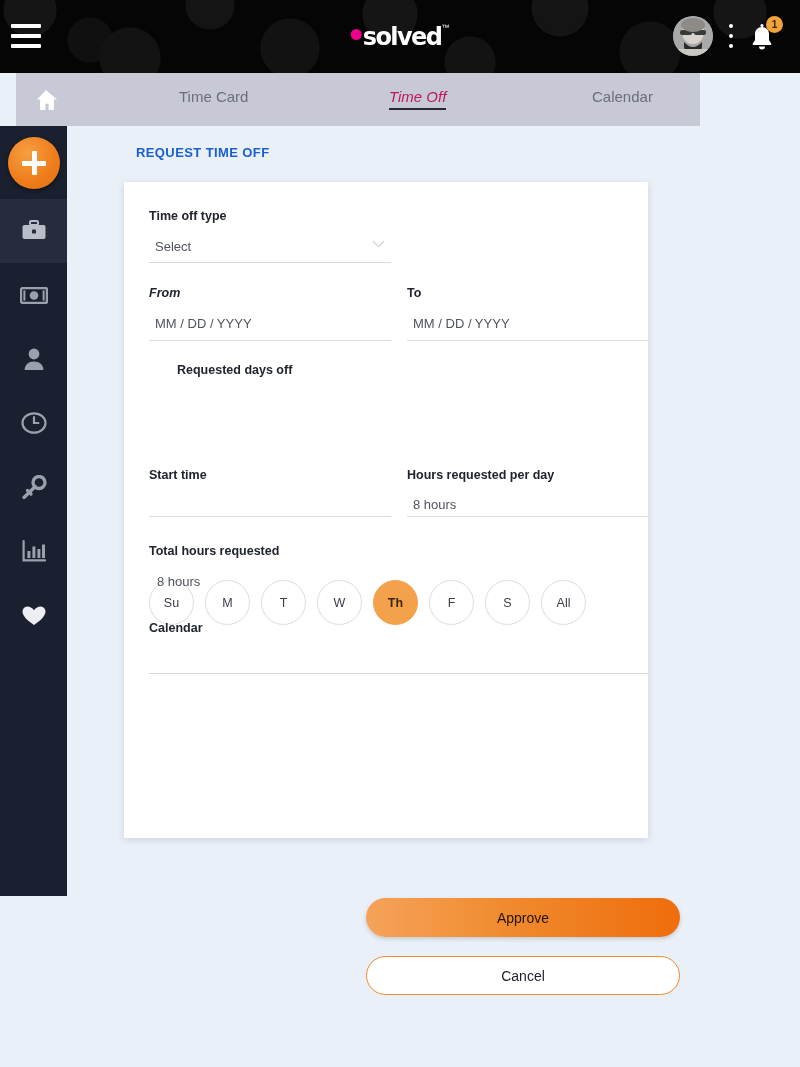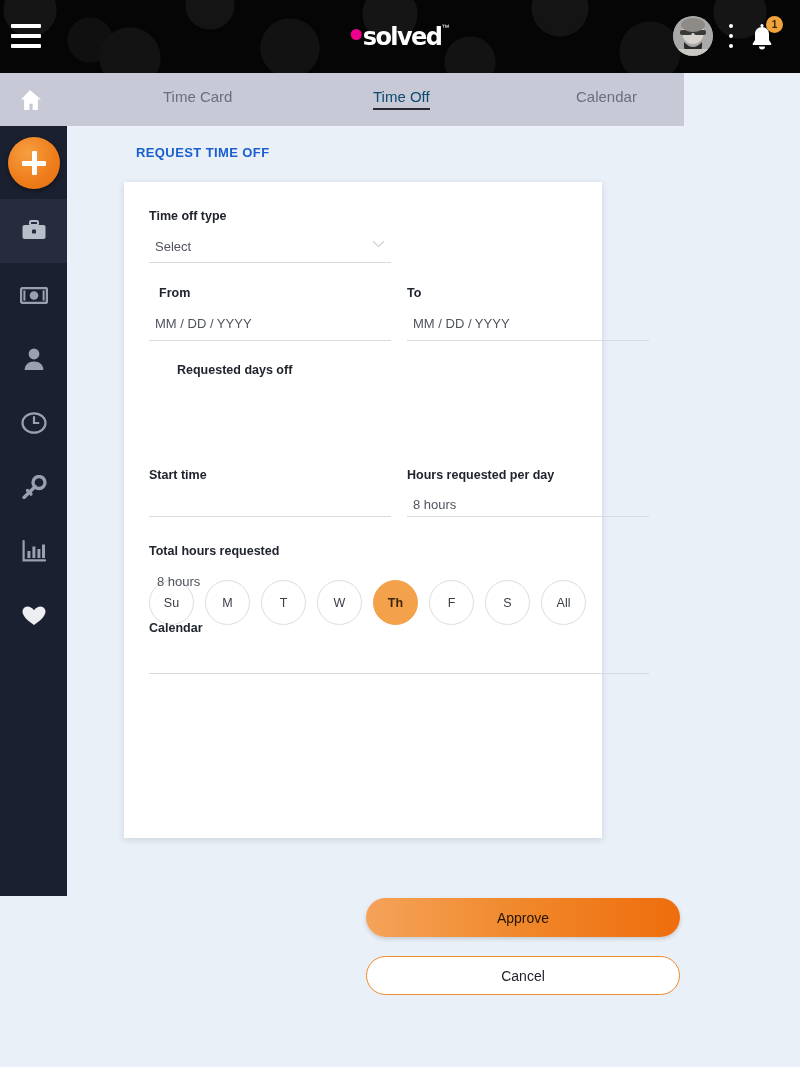--- a/index.html
+++ b/index.html
@@ -69,32 +69,32 @@
   .bell-wrap { position: absolute; right: 18px; top: 18px; width: 34px; height: 36px; z-index: 3; cursor: pointer; }
   .bell-badge {
     position: absolute; right: -1px; top: -2px; width: 17px; height: 17px;
     border-radius: 50%; background: #f1a33b; color: #3a2403;
     font-size: 10px; font-weight: 700; display: flex;
     align-items: center; justify-content: center; z-index: 2;
   }
 
   
   .navbar {
-    position: absolute; top: 73px; left: 0; width: 684px; height: 53px;
+    position: absolute; top: 73px; left: 16px; width: 684px; height: 53px;
     background: #c7c9d6;
   }
   .nav-home {
     position: absolute; left: 16px; top: 13px; width: 28px; height: 28px; cursor: pointer;
   }
   .nav-tabs { position: absolute; left: 67px; top: 0; right: 0; height: 53px; }
   .nav-tab {
     position: absolute; top: 15px; font-size: 15px; color: #6c6e7c;
     cursor: pointer; white-space: nowrap;
   }
-  .nav-tab.active { color: #0c4a6e; }
+  .nav-tab.active { color: #be185d; font-style: italic; }
   .nav-tab.active::after {
     content: ""; position: absolute; left: 0; right: 0; bottom: -5px;
     height: 2px; background: #2a2a34;
   }
   #tab-0 { left: 96px; }
   #tab-1 { left: 306px; }
   #tab-2 { left: 509px; }
 
   
   .sidebar {
@@ -125,21 +125,21 @@
     position: absolute; left: 67px; top: 126px; width: 733px; height: 56px;
     background: #eaf0f8;
   }
   .page-title {
     position: absolute; left: 69px; top: 19px;
     font-size: 13px; font-weight: 700; color: #1a5fd0; letter-spacing: .4px;
   }
 
   
   .card {
-    position: absolute; left: 124px; top: 182px; width: 478px; height: 656px;
+    position: absolute; left: 124px; top: 182px; width: 524px; height: 656px;
     background: #fff; box-shadow: 0 2px 7px rgba(30,40,70,.14);
   }
   .field-label {
     position: absolute; font-size: 12.5px; font-weight: 700; color: #20242e;
   }
   .field-value {
     position: absolute; font-size: 13px; color: #50545e;
   }
   .underline { position: absolute; height: 1px; background: #d9dadd; }
 
@@ -308,21 +308,21 @@
 
   <div class="card">
 
     <div class="field-label" style="left:25px; top:27px;">Time off type</div>
     <div class="field-value" style="left:31px; top:57px;">Select</div>
     <svg class="chev" style="left:248px; top:58px;" viewBox="0 0 13 8">
       <path d="M1 1.3 L6.5 6.5 L12 1.3" fill="none" stroke="#d3d5d9" stroke-width="1.4"></path>
     </svg>
     <div class="underline" style="left:25px; top:80px; width:242px;"></div>
 
-    <div class="field-label" style="left:35px; top:104px;">From</div>
+    <div class="field-label" style="left:25px; top:104px;font-style:italic;">From</div>
     <div class="field-value" style="left:31px; top:134px;">MM / DD / YYYY</div>
     <div class="underline" style="left:25px; top:158px; width:242px;"></div>
 
     <div class="field-label" style="left:283px; top:104px;">To</div>
     <div class="field-value" style="left:289px; top:134px;">MM / DD / YYYY</div>
     <div class="underline" style="left:283px; top:158px; width:242px;"></div>
 
     <div class="field-label" style="left:25px; top:181px;padding-left:28px;">Requested days off</div>
 
     <div class="day" style="left:25px;">Su</div>

